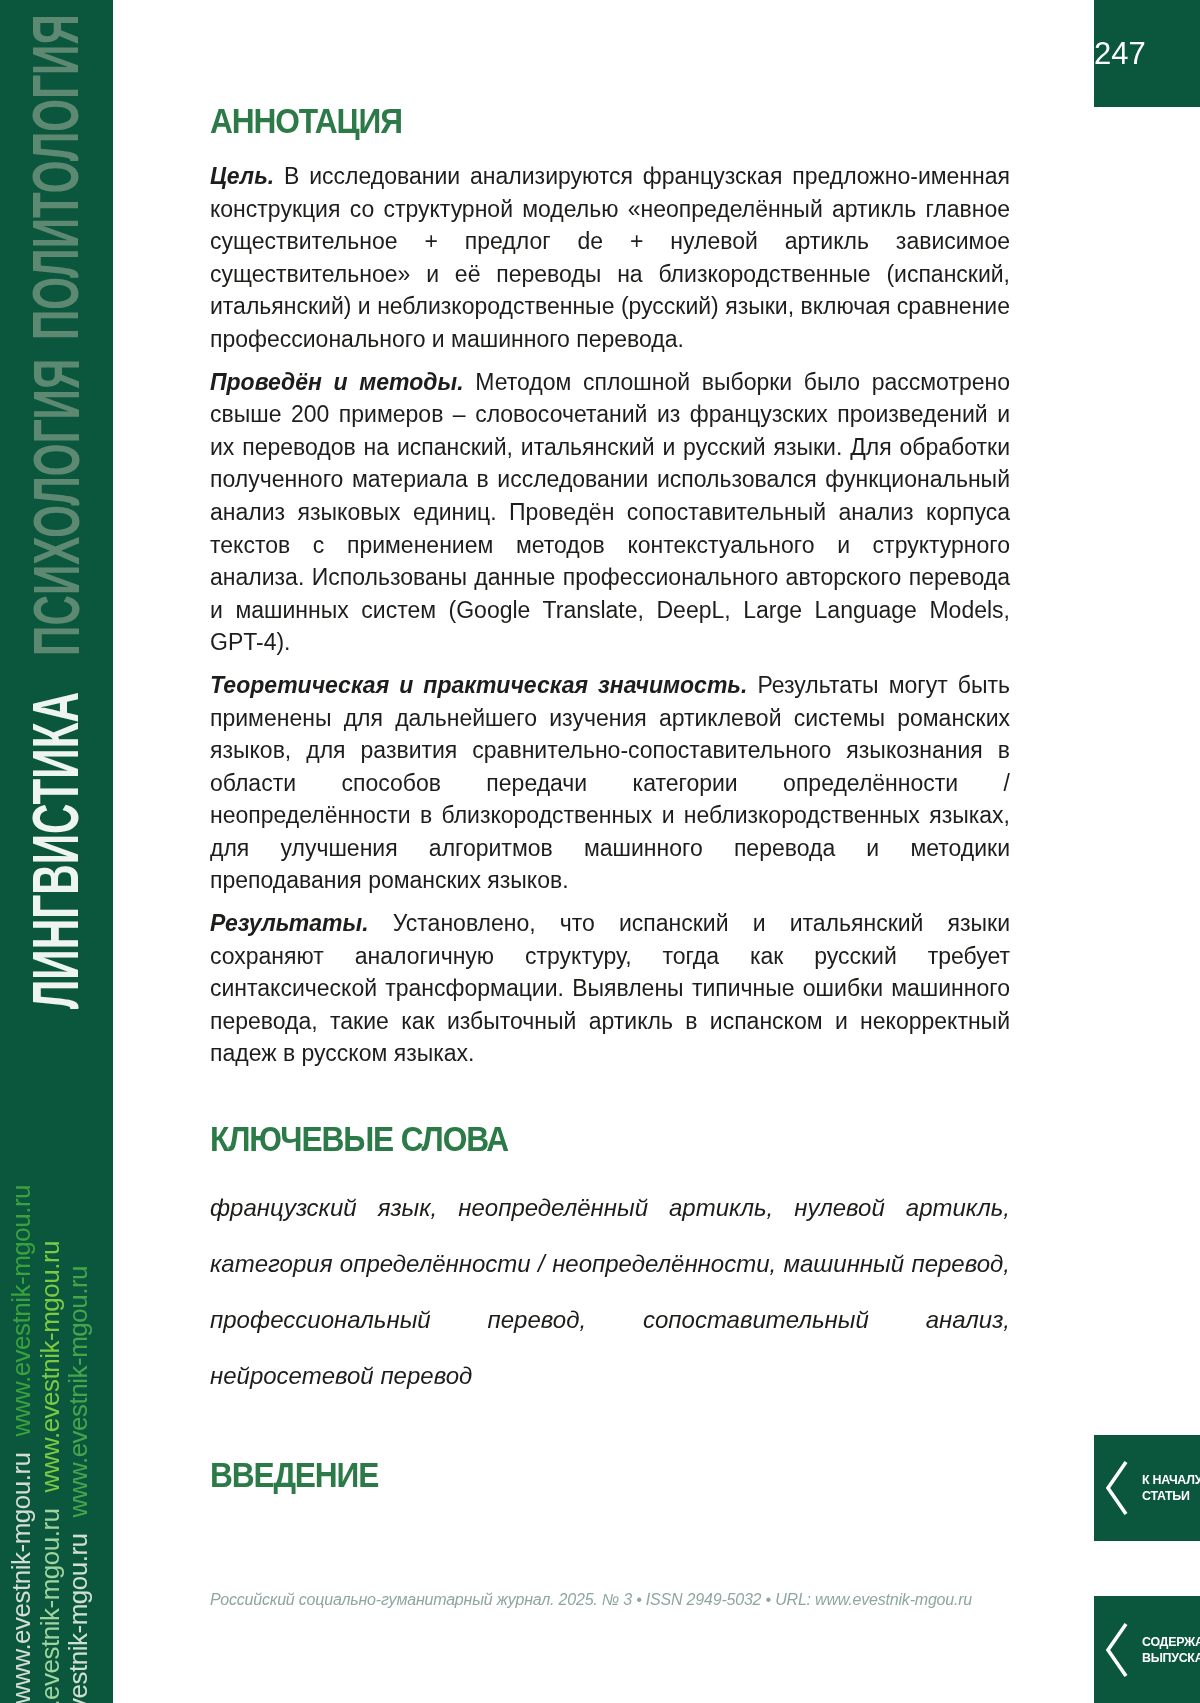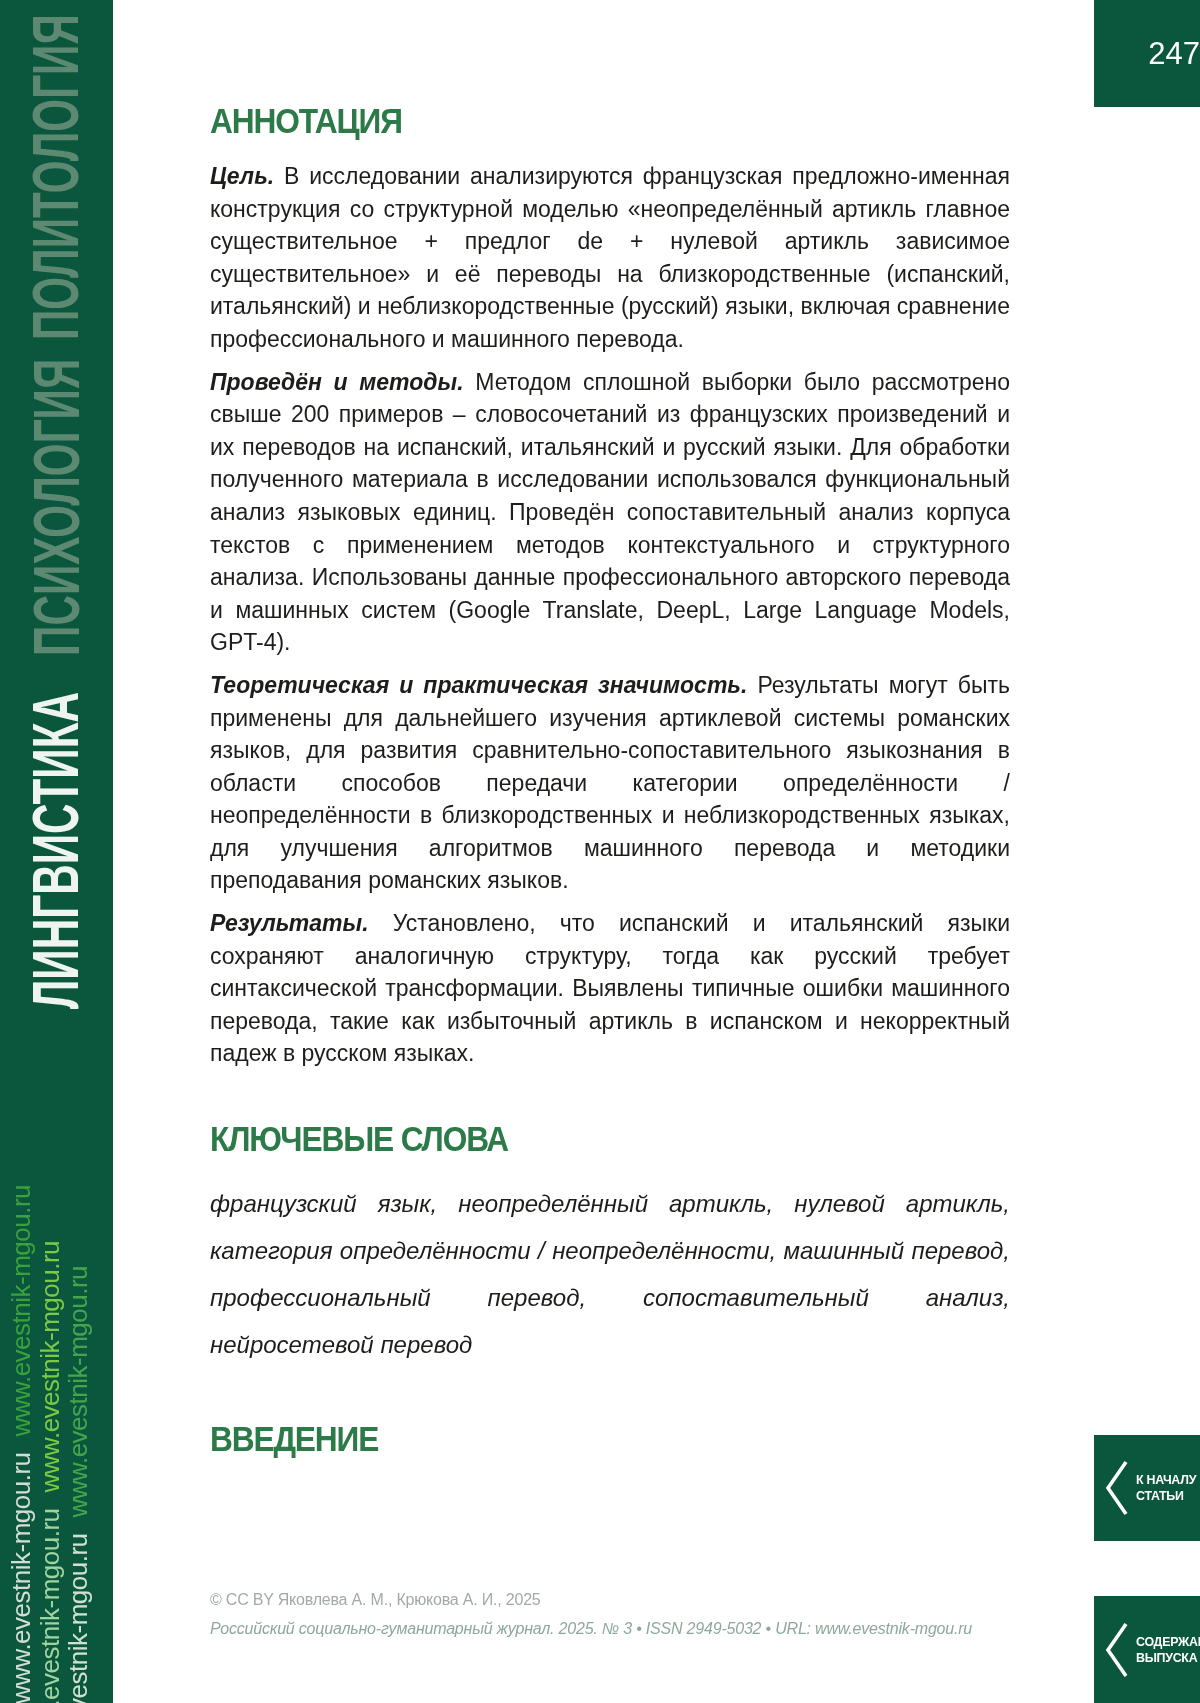--- a/index.html
+++ b/index.html
@@ -18,40 +18,40 @@
   .url-text{font-size:26px;white-space:nowrap;letter-spacing:-0.5px;}
   .url-text .u2{margin-left:16px;}
   #urlcol1{left:-264px;top:1406px;}
   #urlcol2{left:-235px;top:1462px;}
   #urlcol3{left:-207px;top:1487px;}
   #urlcol1 .u1{color:var(--url-pale);}   #urlcol1 .u2{color:var(--url-green);}
   #urlcol2 .u1{color:var(--url-light);}  #urlcol2 .u2{color:var(--url-lime);}
   #urlcol3 .u1{color:var(--url-pale2);}  #urlcol3 .u2{color:var(--url-green2);}
   
   .pagenum{position:absolute;left:1094px;top:0;width:106px;height:107px;background:var(--sidebar-bg);
-    color:#fff;display:flex;align-items:center;justify-content:flex-end;font-size:31px;}
+    color:#fff;display:flex;align-items:center;justify-content:flex-start;font-size:31px;}
   
   .content{position:absolute;left:210px;top:4px;width:800px;color:var(--body-text);}
   h1.section{color:var(--heading-green);font-size:33px;font-weight:700;letter-spacing:-1.2px;margin:0;
     transform:scale(0.96,1.08);transform-origin:left bottom;}
   #annot-h{margin-top:100px;}
   #kw-h{margin-top:52px;}
   #intro-h{margin-top:54px;}
   p.para{font-size:23px;line-height:32.6px;text-align:justify;margin:10px 0 0 0;}
   #p1{margin-top:18px;}
   .lead{font-weight:700;font-style:italic;}
-  .kw-text{font-size:24px;line-height:47px;font-style:italic;text-align:justify;margin:20px 0 0 0;}
+  .kw-text{font-size:24px;line-height:56px;font-style:italic;text-align:justify;margin:20px 0 0 0;}
   .intro-para{margin-top:12px;text-indent:38px;text-align:justify;text-align-last:justify;}
   
   .footer{position:absolute;left:210px;top:1585px;font-size:16px;line-height:29px;letter-spacing:-0.2px;}
   .footer .copy{color:var(--footer-text);}
   .footer .journal{color:var(--footer-journal);font-style:italic;}
   
   .navbtn{position:absolute;left:1094px;width:106px;background:var(--sidebar-bg);color:#fff;
-    display:flex;align-items:center;gap:7px;padding-left:11px;box-sizing:border-box;cursor:pointer;}
+    display:flex;align-items:center;gap:13px;padding-left:11px;box-sizing:border-box;cursor:pointer;}
   #btn-top{top:1435px;height:106px;}
   #btn-contents{top:1596px;height:107px;}
   .navlabel{font-size:13.5px;font-weight:700;line-height:1.18;letter-spacing:-0.3px;transform:scaleX(0.92);transform-origin:left center;}
   .navlabel span{display:block;white-space:nowrap;}
   .chev{flex:0 0 auto;display:flex;}
 </style>
 </head>
 <body>
 
 <div class="page">
@@ -102,21 +102,20 @@
       <span>Установлено, что испанский и итальянский языки сохраняют аналогичную структуру, тогда как русский требует синтаксической трансформации. Выявлены типичные ошибки машинного перевода, такие как избыточный артикль в испанском и некорректный падеж в русском языках.</span>
     </p>
 
     <h1 class="section" id="kw-h">КЛЮЧЕВЫЕ СЛОВА</h1>
     <p class="kw-text">французский язык, неопределённый артикль, нулевой артикль, категория определённости / неопределённости, машинный перевод, профессиональный перевод, сопоставительный анализ, нейросетевой перевод</p>
 
     <h1 class="section" id="intro-h">ВВЕДЕНИЕ</h1>
   </main>
 
   <footer class="footer">
-    <div class="copy">© CC BY Яковлева А. М., Крюкова А. И., 2025</div>
     <div class="journal">Российский социально-гуманитарный журнал. 2025. № 3 • ISSN 2949-5032 • URL: www.evestnik-mgou.ru</div>
   </footer>
 
   <a class="navbtn" id="btn-top">
     <span class="chev">
       <svg width="24" height="58" viewBox="0 0 24 58">
           <polyline points="21,3 3,29 21,55" fill="none" stroke="#ffffff" stroke-width="3.6"></polyline>
         </svg>
     </span>
     <span class="navlabel">

